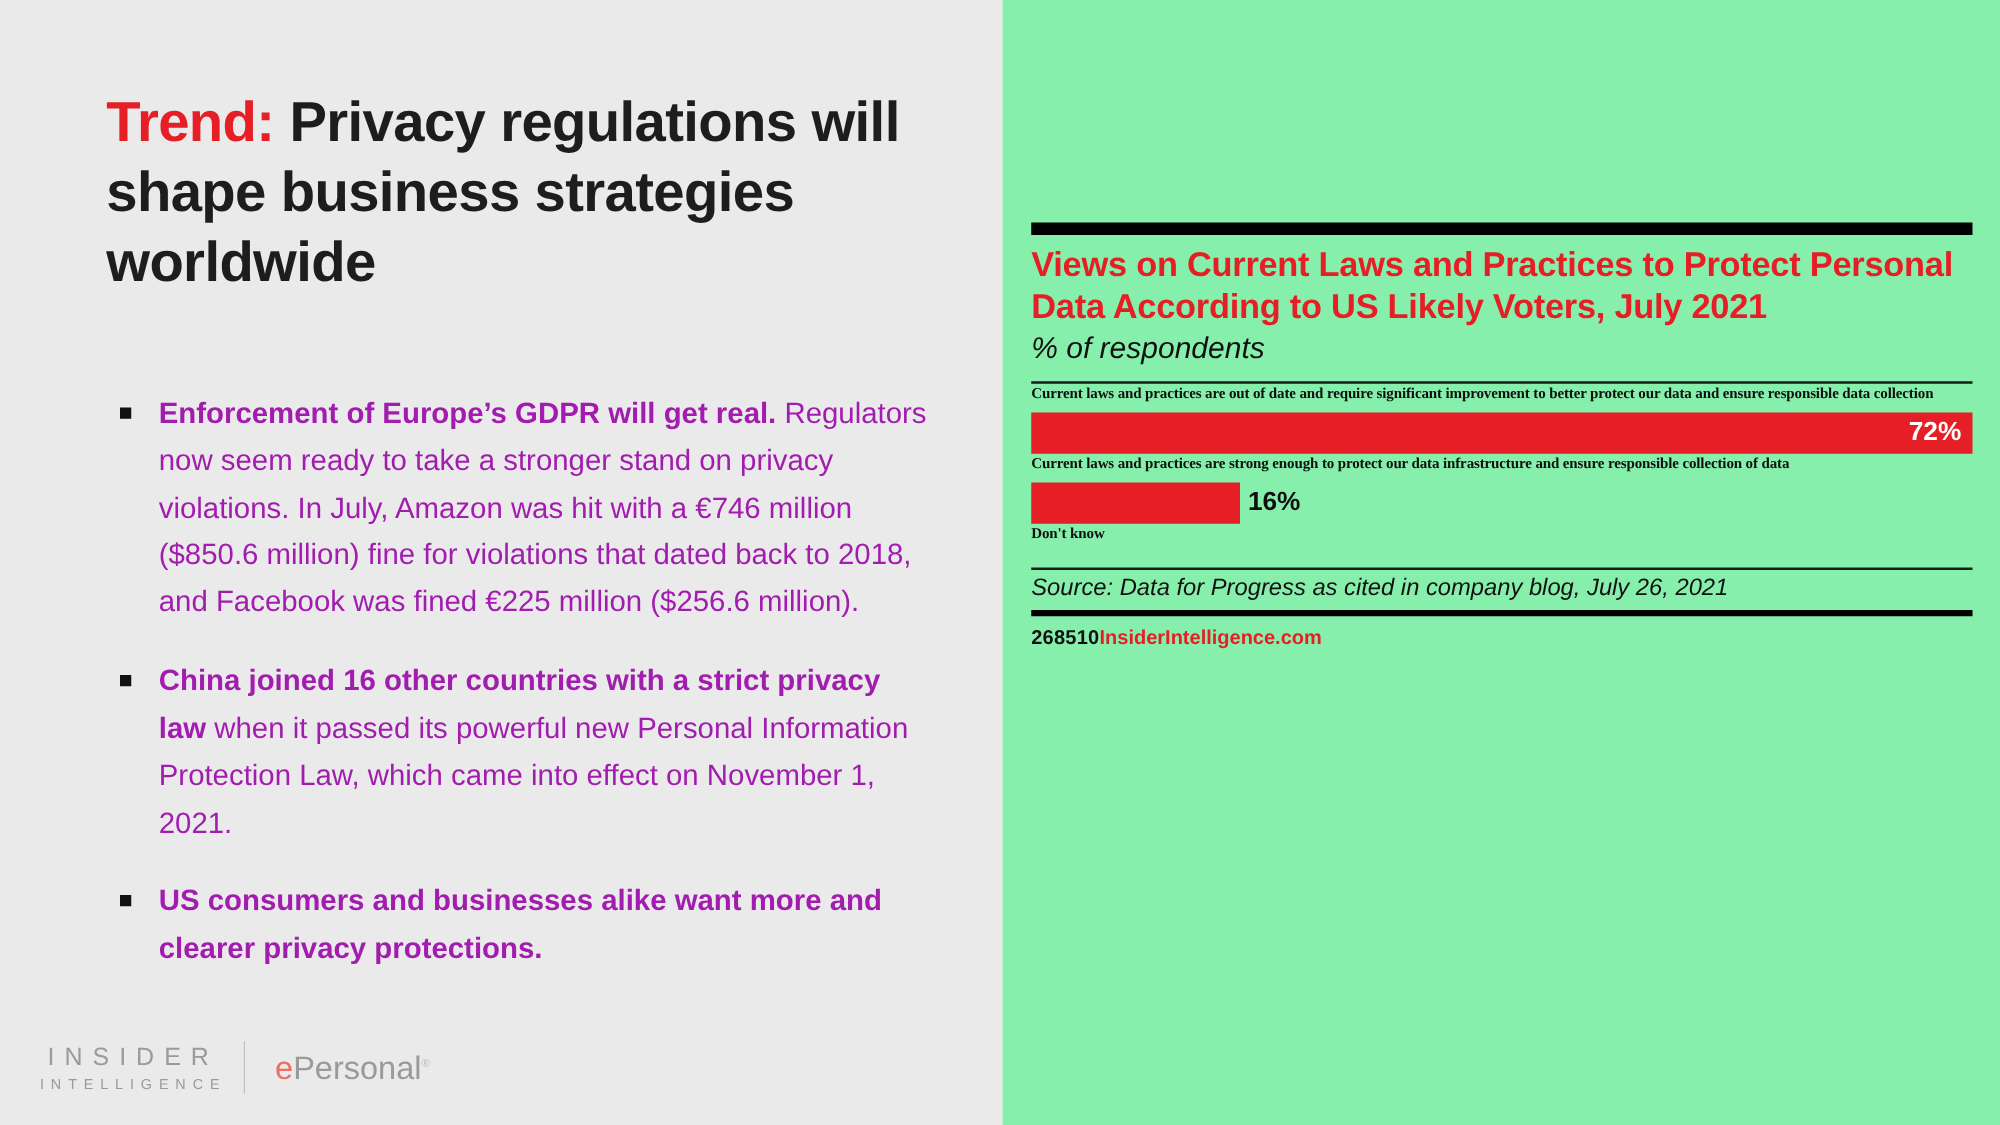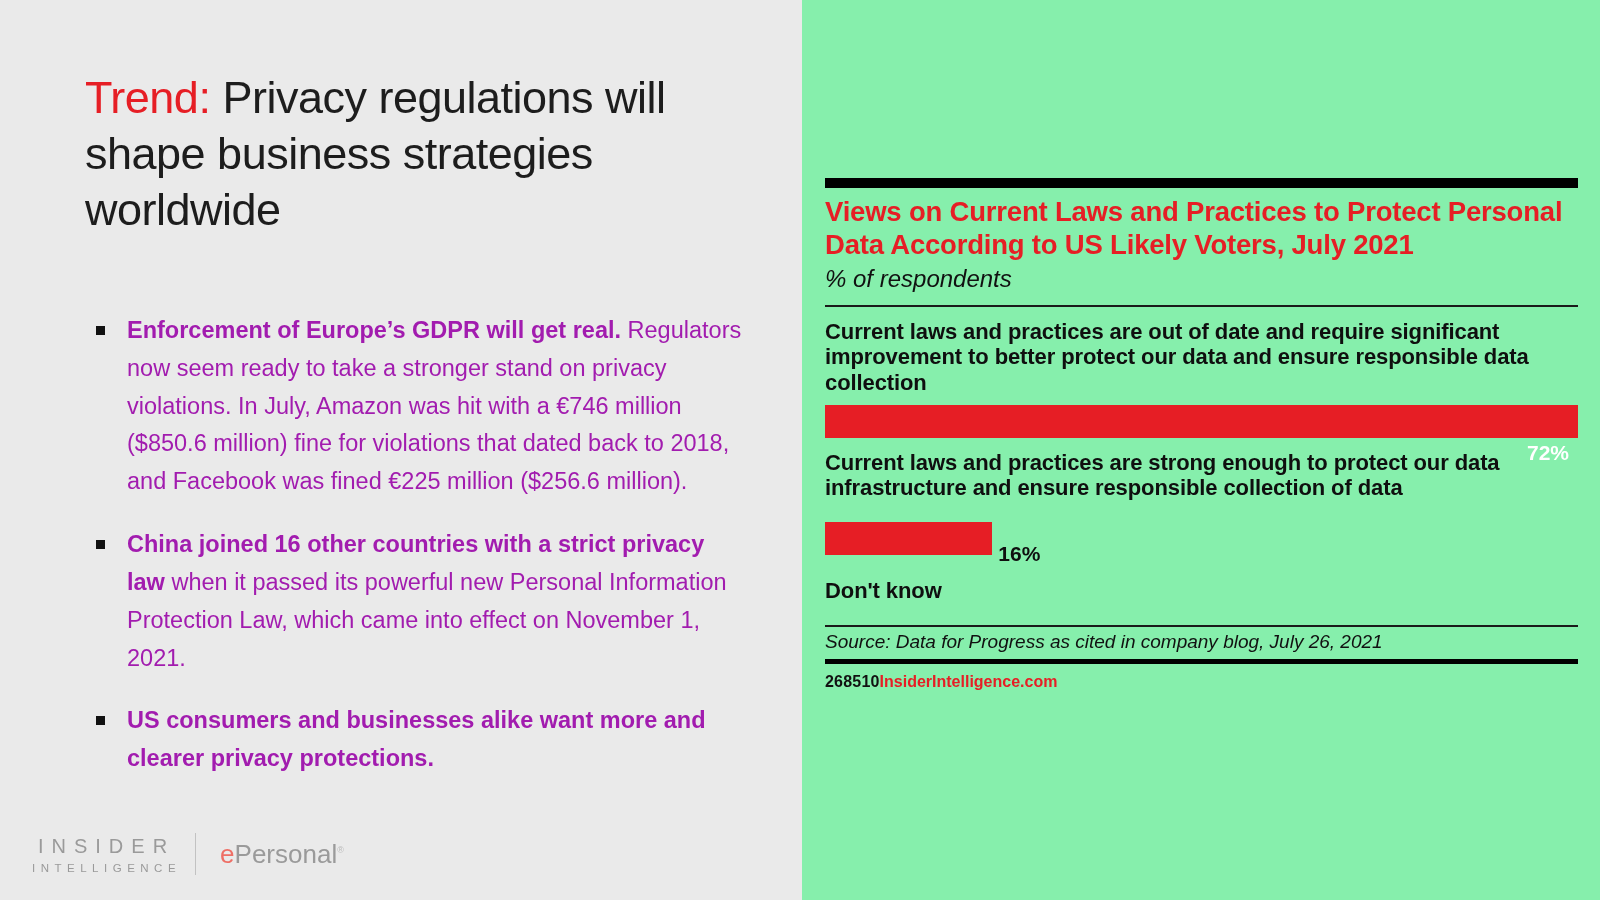--- a/index.html
+++ b/index.html
@@ -6,21 +6,21 @@
   html, body { width: 1600px; height: 900px; overflow: hidden; }
   body { font-family: "Liberation Sans", sans-serif; position: relative; background: #fff; }
 
   
   .left-panel {
     position: absolute; left: 0; top: 0; width: 802px; height: 900px;
     background: #eaeaea;
   }
   .slide-title {
     position: absolute; left: 85px; top: 70px; width: 680px;
-    font-size: 45px; font-weight: normal; line-height: 1.24; color: #1d1d1d;
+    font-size: 45px; font-weight: bold; line-height: 1.24; color: #1d1d1d;
     letter-spacing: -0.5px;
   }
   .slide-title .hl { color: #e61e25; }
 
   .bullets { position: absolute; left: 96px; top: 312px; width: 650px; }
   .bullet { display: flex; margin-bottom: 25px; }
   .bullet .marker {
     flex: 0 0 auto; width: 9px; height: 9px; background: #111;
     margin-top: 14px; margin-right: 22px;
   }
@@ -47,26 +47,26 @@
   .chart-wrap { position: absolute; left: 23px; top: 178px; width: 753px; }
   .top-rule { height: 10px; background: #000; }
   .chart-title {
     margin-top: 7px; font-size: 27.5px; font-weight: bold; color: #e61e25;
     line-height: 1.21; letter-spacing: -0.2px;
   }
   .chart-subtitle { margin-top: 3px; font-size: 24px; font-style: italic; color: #111; }
   .rule-thin { margin-top: 12px; height: 2px; background: #1a1a1a; }
 
   .bar-row .bar-label {
-    margin-top: 12px; font-size: 22px; font-weight: bold; color: #0f0f0f;
-    line-height: 1.17; letter-spacing: -0.1px;
+    font-size: 12px; font-weight: bold; color: #0f0f0f;
+    line-height: 1.17; letter-spacing: -0.1px; font-family: Liberation Serif, serif;
   }
   .bar-track { margin-top: 9px; width: 100%; display: flex; align-items: center; }
   .bar { position: relative; height: 33px; background: #e61e25; }
-  .bar-value { font-size: 21px; font-weight: bold; color: #0f0f0f; white-space: nowrap; margin-top: 32px; }
+  .bar-value { font-size: 21px; font-weight: bold; color: #0f0f0f; white-space: nowrap; }
   .bar-value.outside { margin-left: 6px; }
   .bar-value.inside {
     position: absolute; right: 9px; top: 50%; transform: translateY(-50%);
     color: #ffffff;
   }
   .row-gap-sm .bar-track { margin-top: 5px; }
 
   .source-rule { margin-top: 21px; height: 2px; background: #1a1a1a; }
   .source-line {
     padding: 4px 0 6px 0; font-size: 19px; font-style: italic; color: #111;

